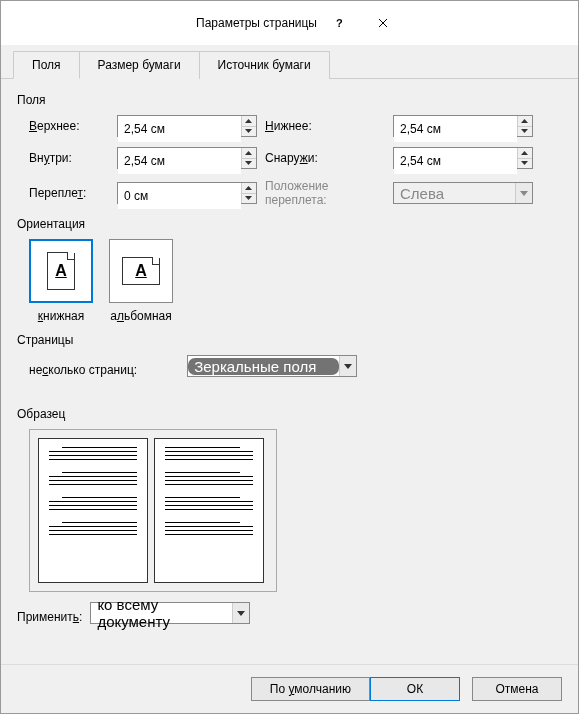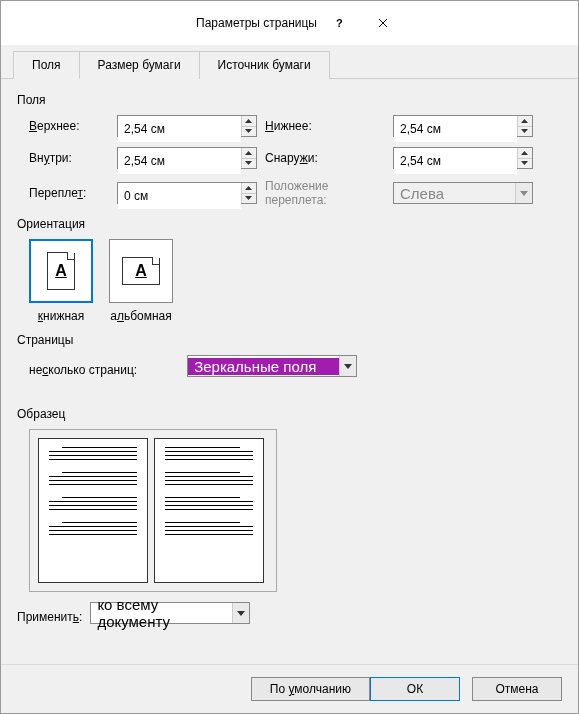--- a/index.html
+++ b/index.html
@@ -22,21 +22,21 @@
 .spinner input { border: none; outline: none; width: 100%; padding: 13px 6px; font-size: 12px; font-family: inherit; }
 .spinner-btns { display: flex; flex-direction: column; width: 17px; border-left: 1px solid #ccc; }
 .sp-btn { flex: 1; display: flex; align-items: center; justify-content: center; cursor: pointer; background: #f0f0f0; }
 .sp-btn:first-child { border-bottom: 1px solid #ccc; }
 .sp-btn svg { width: 7px; height: 4px; }
 .dropdown { display: flex; border: 1px solid #888; background: #fff; height: 22px; align-items: center; }
 .dropdown.disabled { background: #f0f0f0; color: #888; }
 .dropdown-val { flex: 1; padding: 0 6px; font-size: 15px; }
 .dropdown-arrow { width: 17px; height: 100%; display: flex; align-items: center; justify-content: center; background: #eaeaea; border-left: 1px solid #ccc; }
 .dropdown-arrow svg { width: 8px; height: 5px; }
-.dropdown.highlighted .dropdown-val { background: #a21caf; color: #fff; }
+.dropdown.highlighted .dropdown-val { background: #737373; color: #fff; border-radius: 7px; }
 .orientation { display: flex; gap: 16px; margin-left: 12px; margin-bottom: 10px; }
 .orient-item { text-align: center; cursor: pointer; }
 .orient-box { width: 64px; height: 64px; border: 1px solid #888; background: #fff; display: flex; align-items: center; justify-content: center; margin-bottom: 6px; }
 .orient-box.selected { border: 2px solid #0078d7; }
 .page-icon { border: 1px solid #333; background: #fff; position: relative; }
 .page-icon.portrait { width: 28px; height: 38px; }
 .page-icon.landscape { width: 38px; height: 28px; }
 .page-corner { position: absolute; top: -1px; right: -1px; width: 8px; height: 8px; background: linear-gradient(135deg, #fff 50%, transparent 50%); border-left: 1px solid #333; border-bottom: 1px solid #333; }
 .page-letter { position: absolute; top: 50%; left: 50%; transform: translate(-50%,-50%); font-weight: bold; font-size: 16px; text-decoration: underline; }
 .pages-row { display: flex; align-items: flex-end; margin-left: 12px; margin-bottom: 10px; gap: 50px; }

